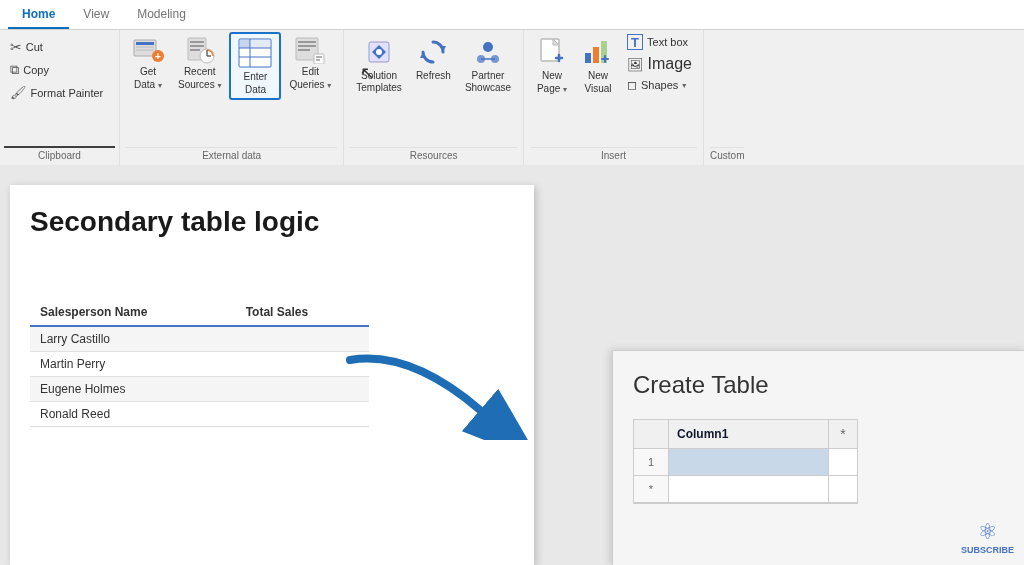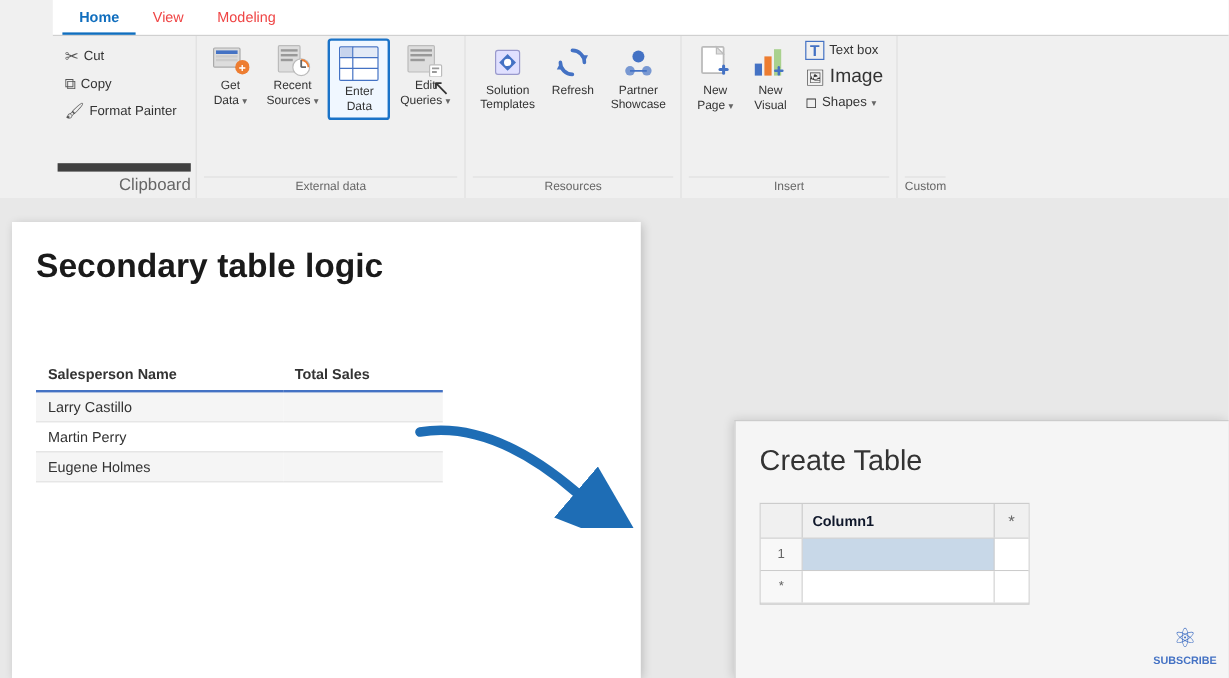--- a/index.html
+++ b/index.html
@@ -19,21 +19,21 @@
       border-bottom: 1px solid #d0d0d0;
       height: 30px;
       align-items: flex-end;
       padding-left: 8px;
     }
 
     .ribbon-tab {
       padding: 5px 14px;
       font-size: 12px;
       cursor: pointer;
-      color: #ef4444;
+      color: #737373;
       border-bottom: 2px solid transparent;
       height: 28px;
       display: flex;
       align-items: center;
     }
 
     .ribbon-tab.active {
       color: #106ebe;
       border-bottom: 2px solid #106ebe;
       font-weight: 600;
@@ -102,25 +102,25 @@
     .clipboard-group {
       display: flex;
       flex-direction: column;
       gap: 1px;
       padding: 2px 4px;
       border-right: 1px solid #e0e0e0;
       min-width: 120px;
     }
 
     .clipboard-label {
-      text-align: right;
-      font-size: 14px;
+      text-align: center;
+      font-size: 10px;
       color: #666;
       padding: 2px 0;
-      border-top: 7px solid #404040;
+      border-top: 2px solid #404040;
       margin-top: auto;
     }
 
     
     .ribbon-btn-highlighted {
       display: flex;
       flex-direction: column;
       align-items: center;
       justify-content: flex-start;
       padding: 3px 5px;
@@ -377,21 +377,20 @@
     
     .ribbon-main {
       display: flex;
       height: 135px;
       align-items: stretch;
     }
 
     .ribbon-outer {
       display: flex;
       flex-direction: column;
-      margin-left: 44px;
     }
 
     
     .dropdown-arrow {
       font-size: 8px;
       color: #666;
     }
   </style>
 </head>
 <body>
@@ -609,20 +608,24 @@
               <td></td>
             </tr>
             <tr>
               <td>Martin Perry</td>
               <td></td>
             </tr>
             <tr>
               <td>Eugene Holmes</td>
               <td></td>
             </tr>
+            <tr>
+              <td>Ronald Reed</td>
+              <td></td>
+            </tr>
           </tbody>
         </table>
       </div>
     </div>
 
     <div class="arrow-container">
       <svg class="arrow-svg" viewBox="0 0 200 100">
         <defs>
           <marker id="arrowhead" markerWidth="10" markerHeight="7" refX="0" refY="3.5" orient="auto">
             <polygon points="0 0, 10 3.5, 0 7" fill="#1e6db5"></polygon>

